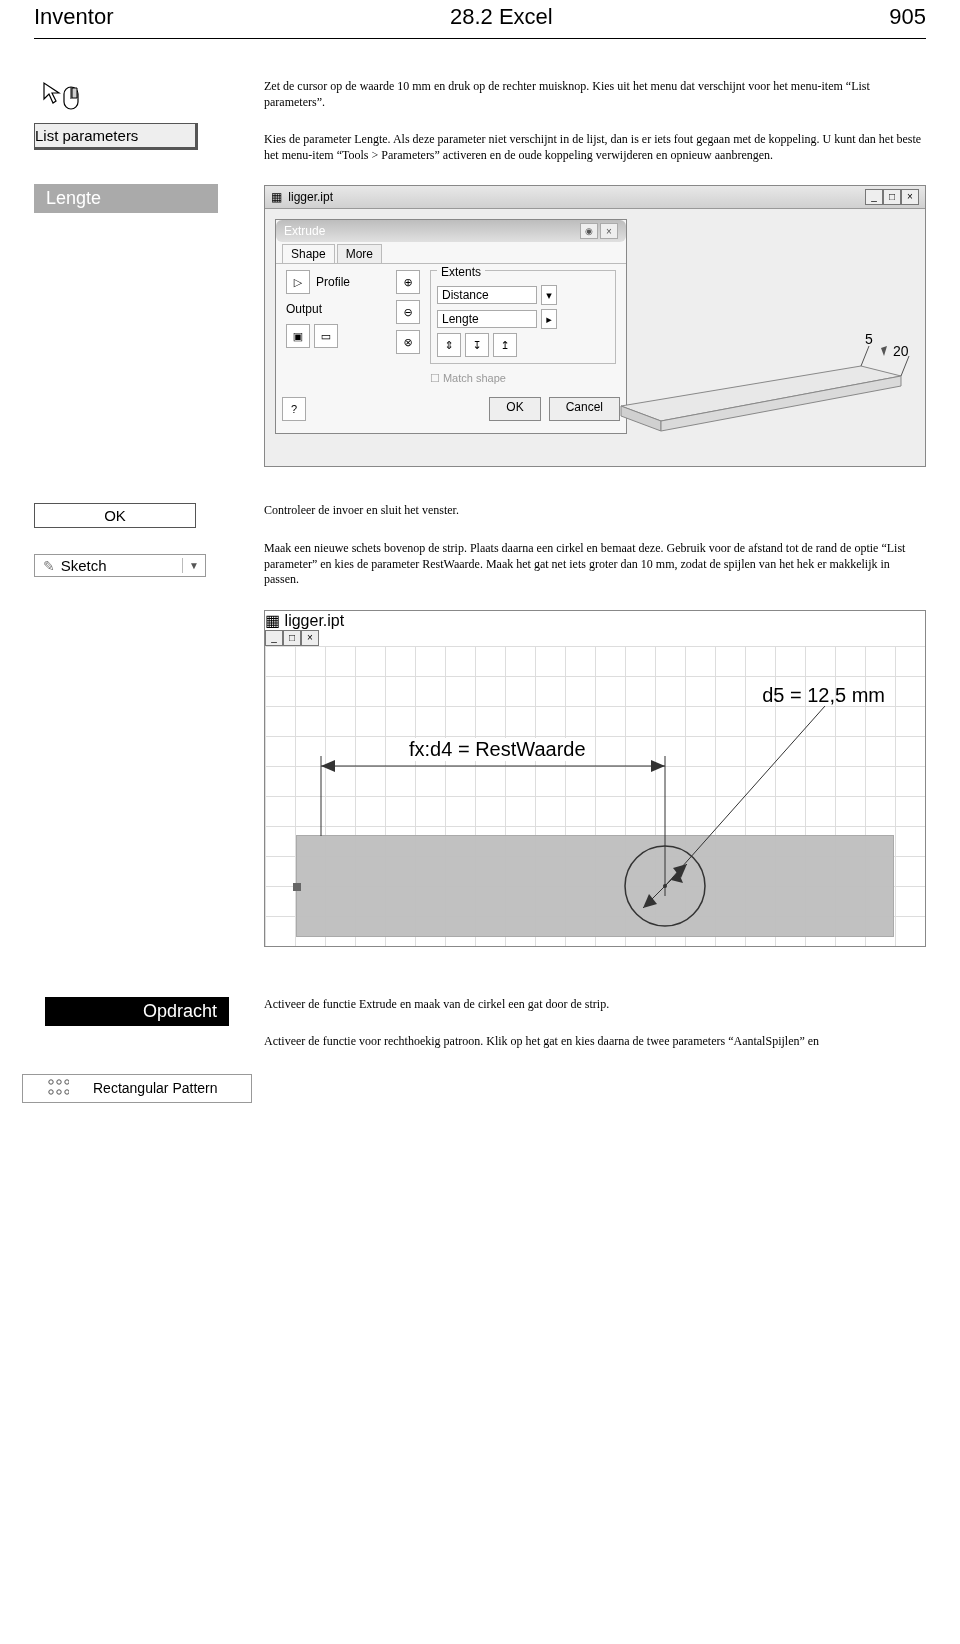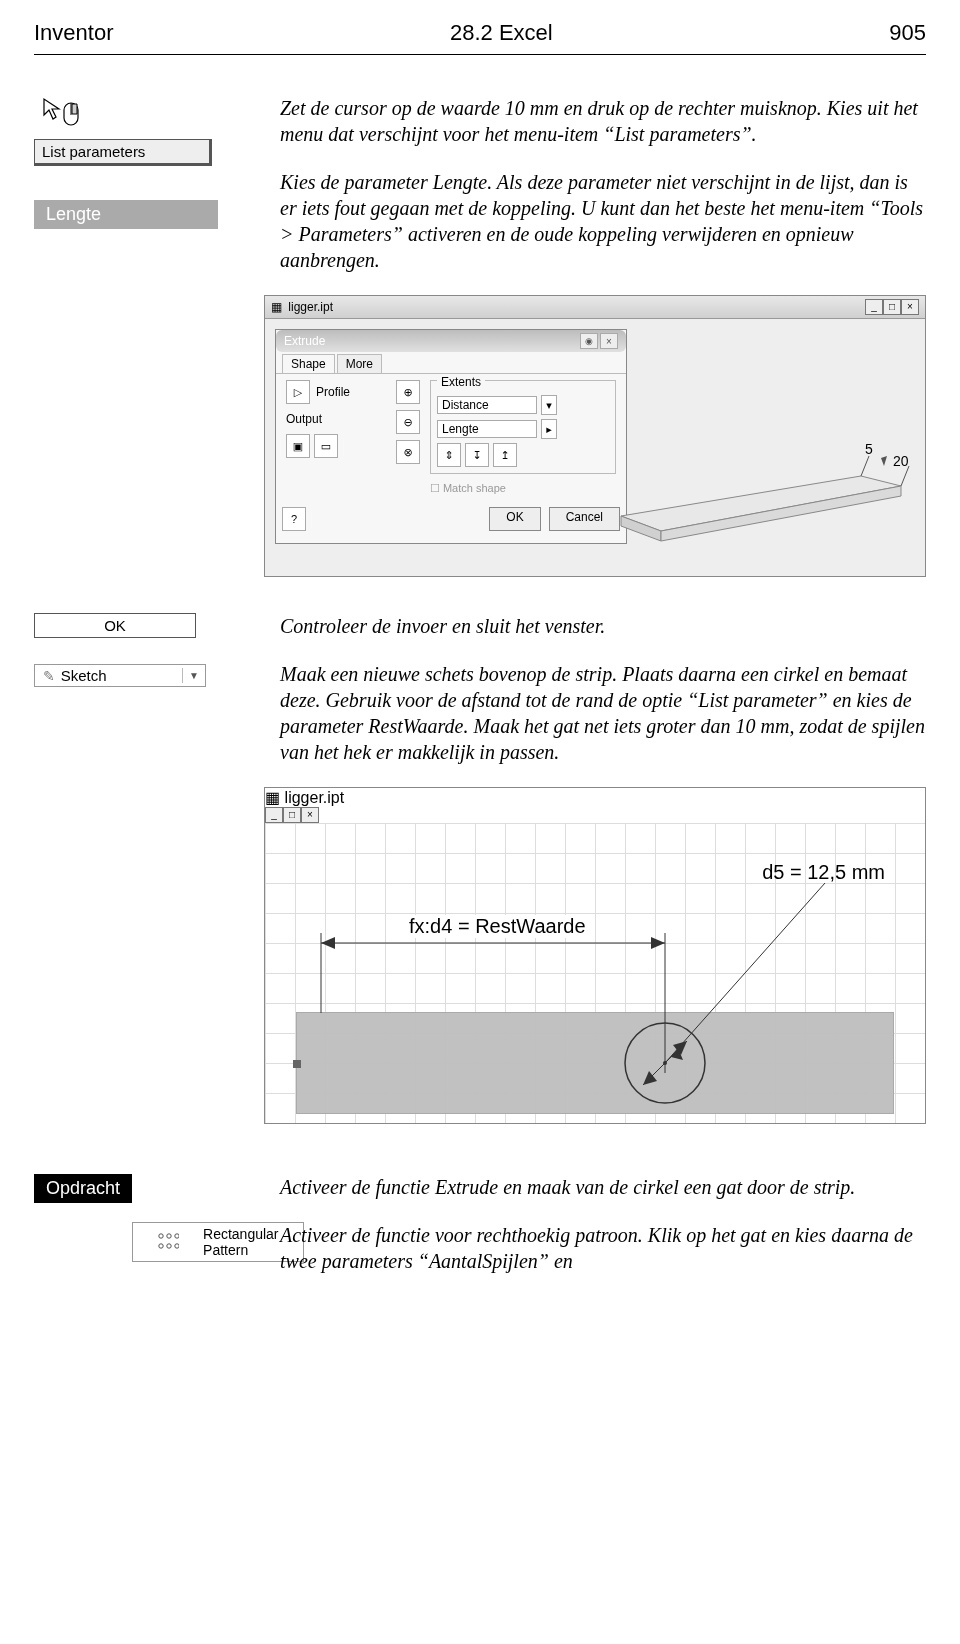--- a/index.html
+++ b/index.html
@@ -13,21 +13,21 @@
     width:960px;
     min-height:1644px;
     background:#fff;
     position:relative;
     box-sizing:border-box;
   }
   .header {
     display:flex;
     justify-content:space-between;
     align-items:baseline;
-    padding:20px 34px 6px 34px;
+    padding:4px 34px 6px 34px;
     font-family:"Trebuchet MS","Segoe UI",Arial,sans-serif;
     font-size:22px;
   }
   .header .section-title { text-align:center; flex:1; font-weight:400;}
   .hr-top {
     margin:2px 34px 0 34px;
     border:none;
     border-top:1px solid #000;
   }
   .content {
@@ -44,21 +44,21 @@
   }
   
   .ui-button-3d {
     font-family:"Trebuchet MS",Arial,sans-serif;
     font-size:15px;
     background:#eee;
     border:1px solid #555;
     border-right-width:3px;
     border-bottom-width:3px;
     width:160px;
-    padding:3px 7px;
+    padding:3px 0;
     text-align:left;
     position:relative;
   }
   .mouse-glyph{
     display:block;
     margin-bottom:4px;
     margin-left:6px;
   }
   .sidebar-tag {
     font-family:"Trebuchet MS",Arial,sans-serif;
@@ -107,24 +107,23 @@
     gap:24px;
     font-family:Arial,sans-serif;
     font-size:14px;
     border:1px solid #999;
     width:180px;
     margin-top:26px;
     background:#fff;
     padding:3px 24px;
   }
   .para {
-    font-size:20px;
+    font-size:12px;
     line-height:1.3;
-    margin:0 0 22px 16px;
-    font-style:italic;
+    margin:0 0 22px 0;
   }
   
   .win {
     border:1px solid #888;
     background:#eee;
     margin-bottom:36px;
     font-family:Arial,sans-serif;
     font-size:12px;
   }
   .win .titlebar{
@@ -190,21 +189,21 @@
       #fff;
   }
   .skbody .stripbar{
     position:absolute;left:32px;right:32px;bottom:10px;height:100px;background:rgba(190,190,190,0.95);outline:1px solid #aaa;
   }
   .skbody .sq{width:8px;height:8px;background:#666;position:absolute}
   .dimtext{font-family:Arial,sans-serif;font-size:20px;position:absolute}
   .skbody svg{position:absolute;inset:0}
   
   .bottomgroup{display:flex;gap:24px;padding:14px 34px 0 34px;align-items:flex-start}
-  .btmleft{width:206px;flex:0 0 206px;display:flex;flex-direction:row;align-items:flex-start}
+  .btmleft{width:206px;flex:0 0 206px;display:flex;flex-direction:column;align-items:center}
 </style>
 </head>
 <body>
 
 <div class="page">
 
   <div class="header">
     <div>Inventor</div>
     <div class="section-title">28.2 Excel</div>
     <div>905</div>

